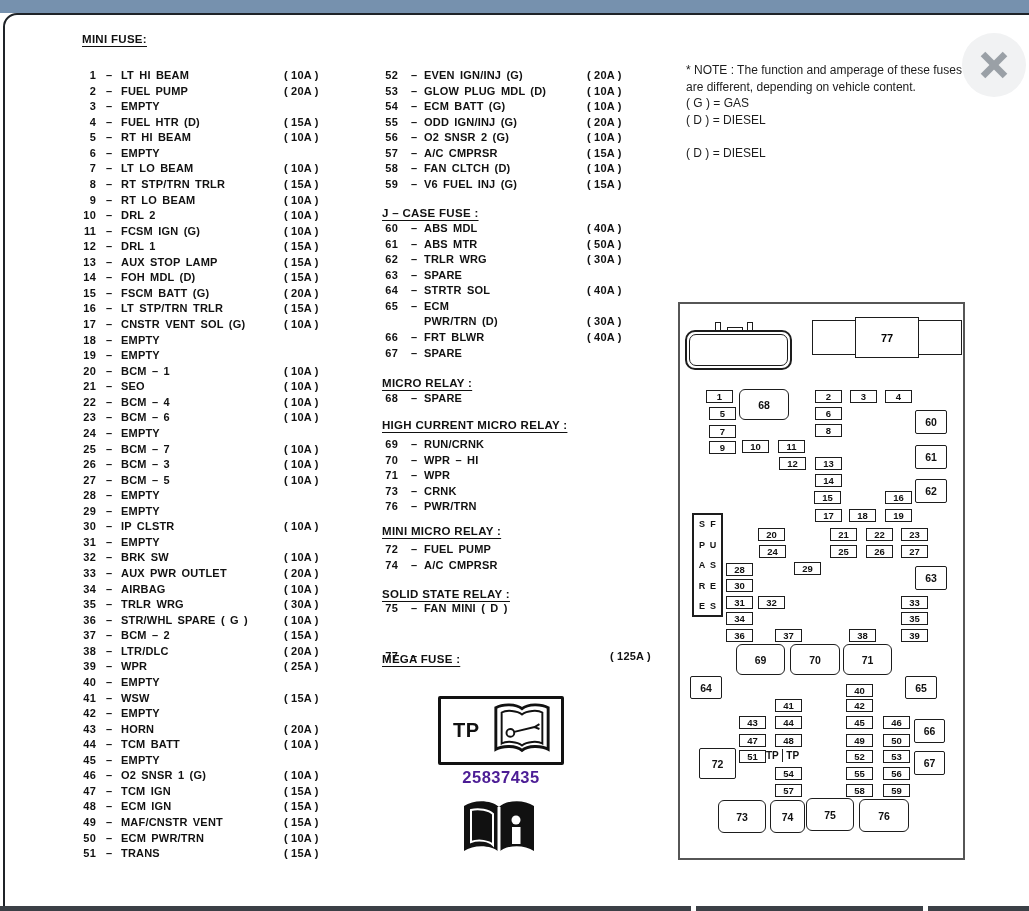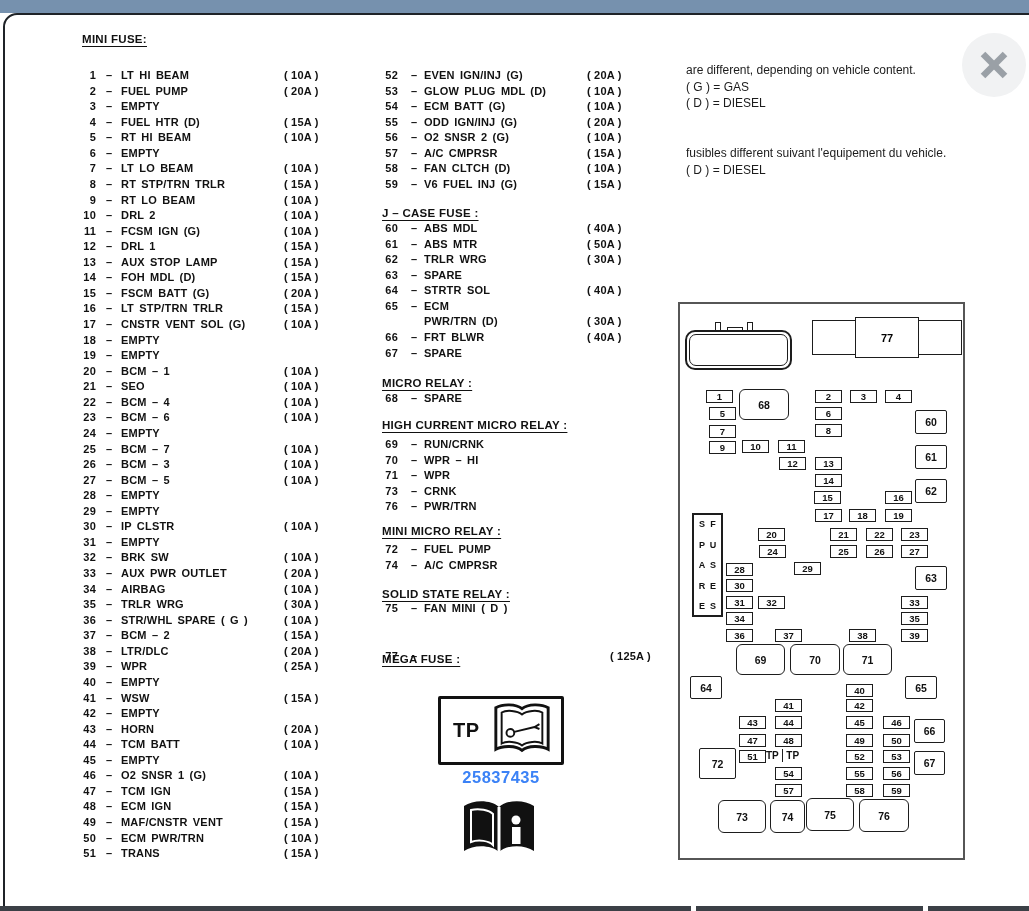--- a/index.html
+++ b/index.html
@@ -64,21 +64,21 @@
         font-size:9px;font-weight:bold;color:#111;}
 
   .tp-pair{position:absolute;left:86px;top:444px;height:14px;display:flex;align-items:center;gap:3px;
            font-size:10px;font-weight:bold;color:#111;}
   .tp-div{width:1.5px;height:13px;background:#1d1d1d;}
 
   
   .tp-badge{position:absolute;left:438px;top:696px;width:126px;height:69px;border:3px solid #111;border-radius:2px;
             display:flex;align-items:center;justify-content:space-between;padding:0 8px 0 12px;box-sizing:border-box;background:#fff;}
   .tp-text{font-size:20px;font-weight:bold;color:#111;letter-spacing:0.5px;}
-  .part-number{position:absolute;left:436px;top:768px;width:130px;text-align:center;font-size:16.5px;font-weight:bold;color:#3b82f6;letter-spacing:0.5px;}
+  .part-number{position:absolute;left:436px;top:768px;width:130px;text-align:center;font-size:16.5px;font-weight:bold;color:#4c1d95;letter-spacing:0.5px;}
   .book-icon{position:absolute;left:459px;top:797px;}
 
   .note-line{white-space:nowrap;}
 </style>
 </head>
 <body>
 
 <div class="stage">
 
   <div class="topbar"></div>
@@ -586,27 +586,27 @@
   <div class="frow">
         <span class="fnum">77</span>
         <span class="fdash">–</span>
         <span class="flabel"></span>
         <span class="famp">( 125A )</span>
       </div>
     </div>
 
   <div class="notes notes-en">
 
+  <div class="note-line">* NOTE :  The function and amperage of these fuses</div>
       <div class="note-line">are different, depending on vehicle content.</div>
       <div class="note-line">( G ) =  GAS</div>
       <div class="note-line">( D ) =  DIESEL</div>
     </div>
   <div class="notes notes-fr">
 
-      <div class="note-line">fusibles different suivant l'equipement du vehicle.</div>
       <div class="note-line">( D ) =  DIESEL</div>
     </div>
 
   <div class="tp-badge">
     <span class="tp-text">TP</span>
     <span>
       <svg width="62" height="54" viewBox="0 0 64 54">
         <path d="M32 6 C26 1 12 1 5 5 L5 48 C12 44 26 44 32 49 C38 44 52 44 59 48 L59 5 C52 1 38 1 32 6 Z" fill="none" stroke="#111" stroke-width="3"></path>
         <path d="M32 12 C27 8 16 7 11 10 L11 42 C16 39 27 40 32 44 C37 40 48 39 53 42 L53 10 C48 7 37 8 32 12 Z" fill="none" stroke="#111" stroke-width="2"></path>
         <circle cx="20" cy="31" r="4" fill="none" stroke="#111" stroke-width="2"></circle>

